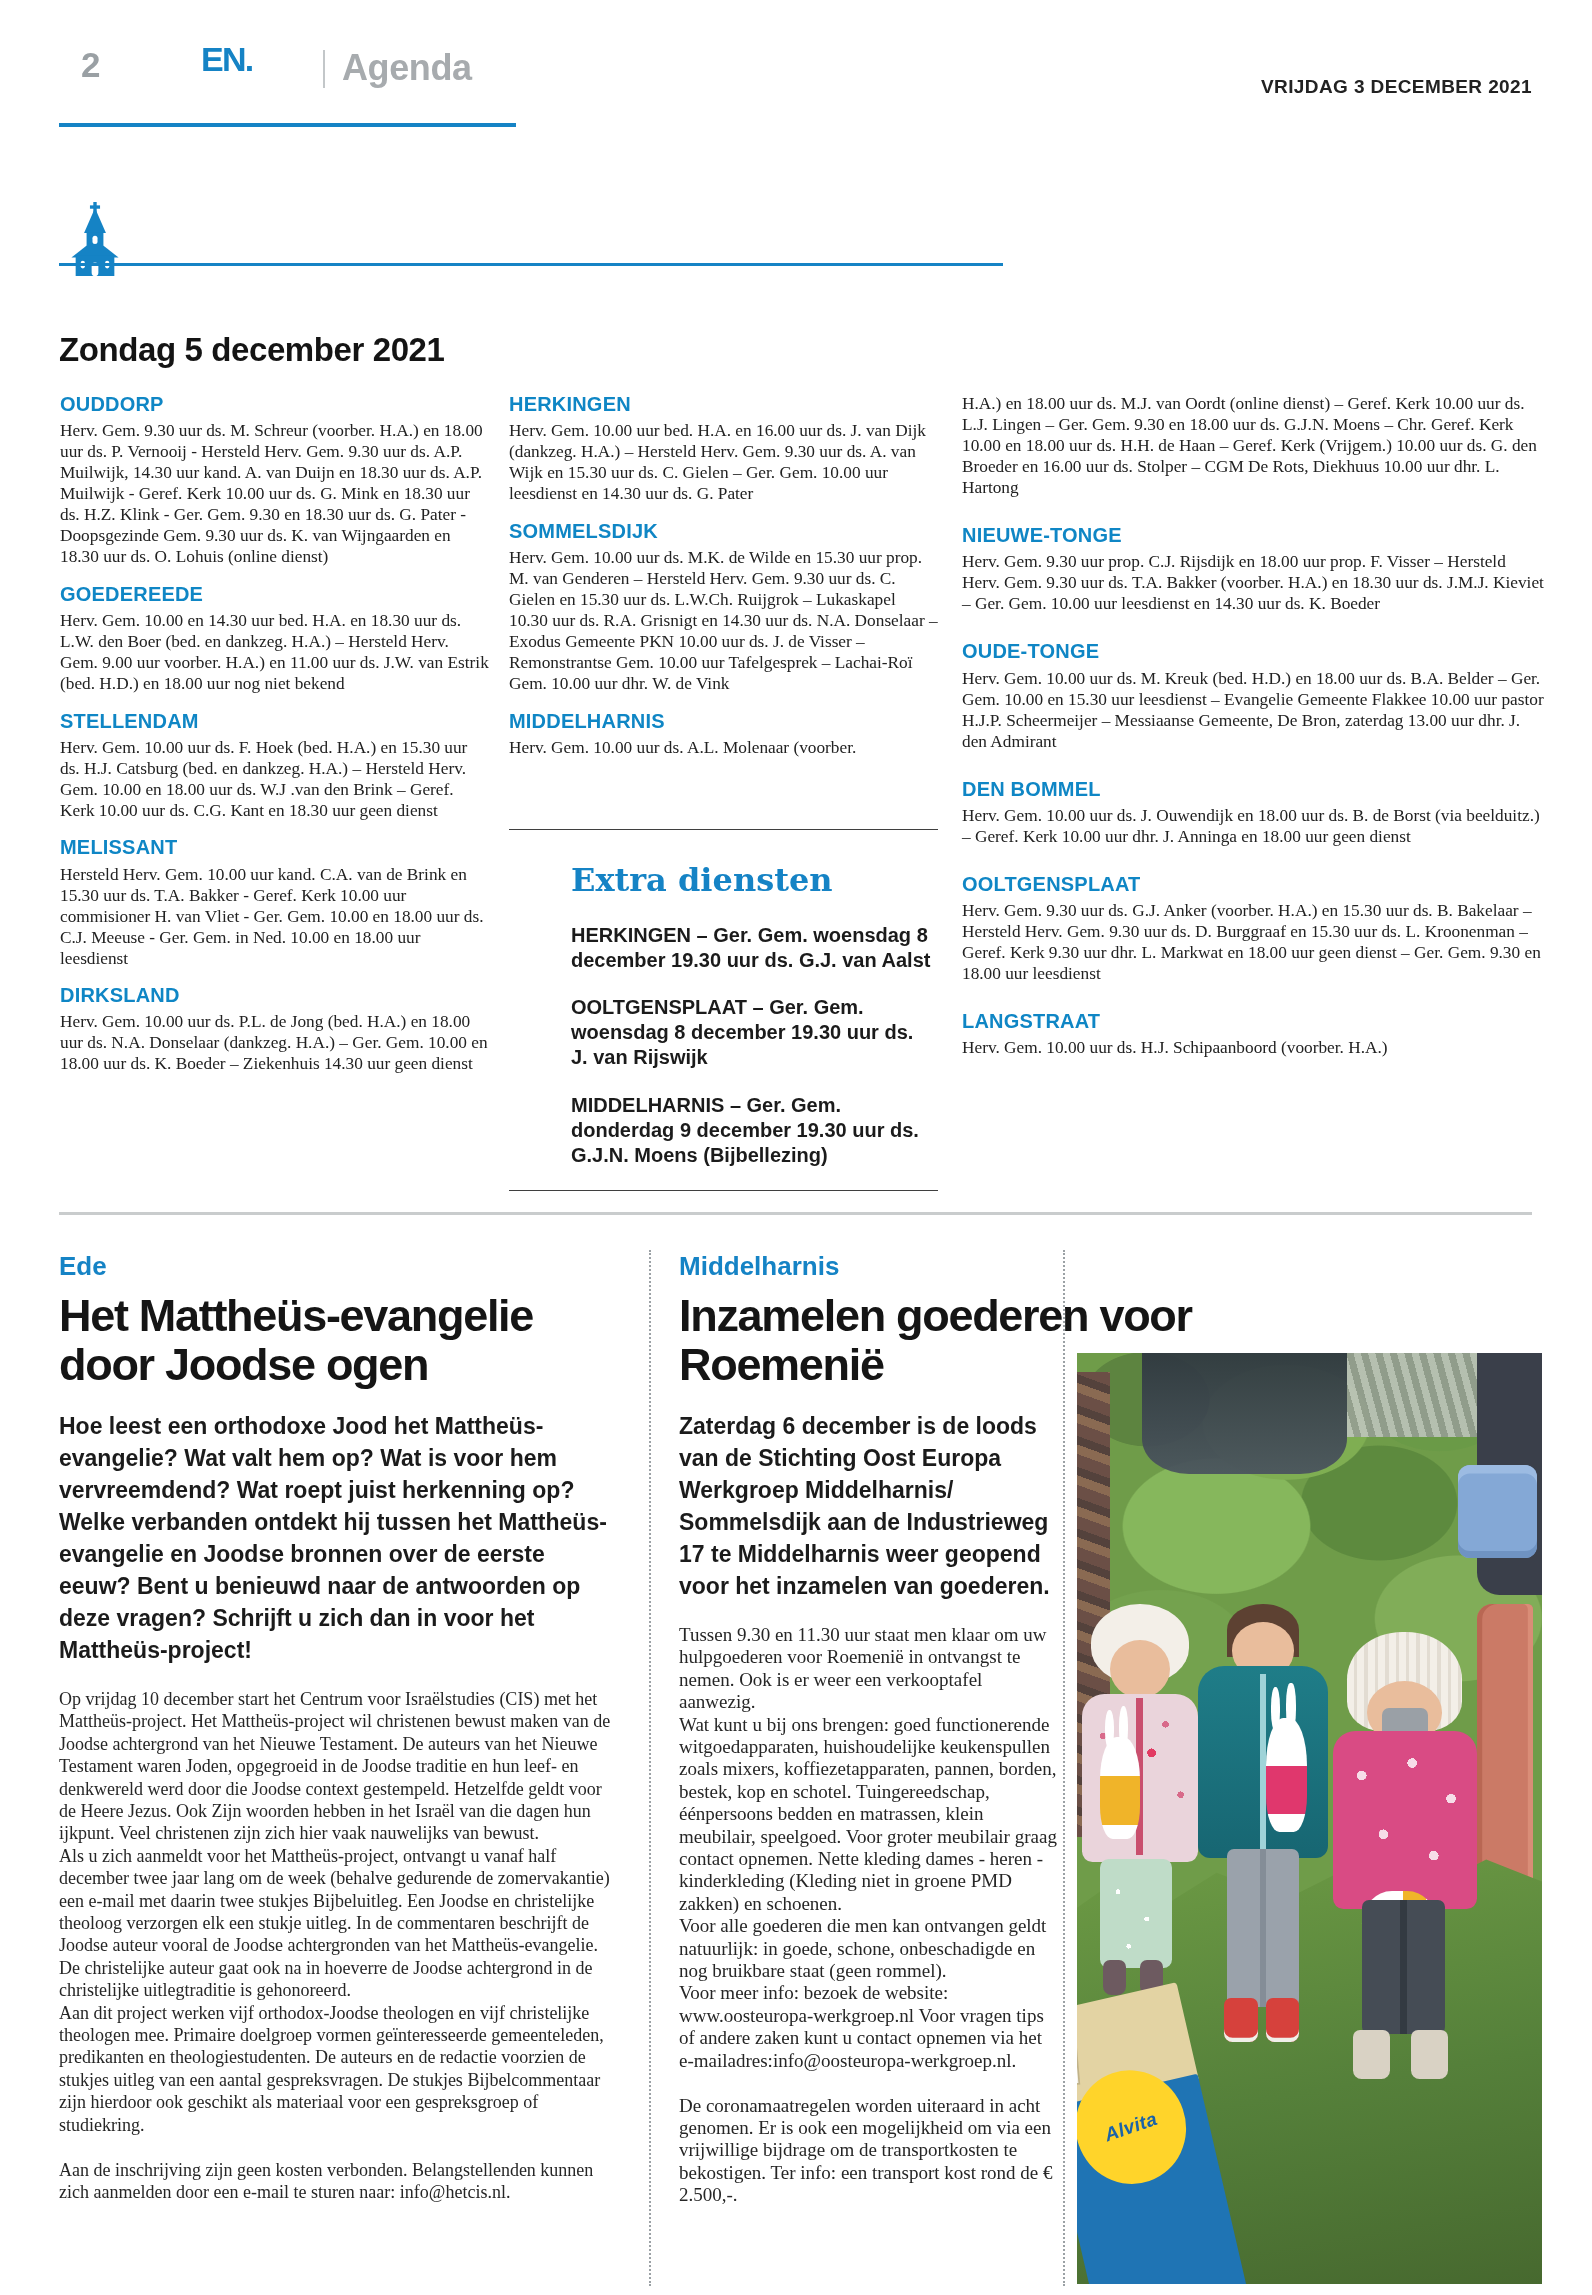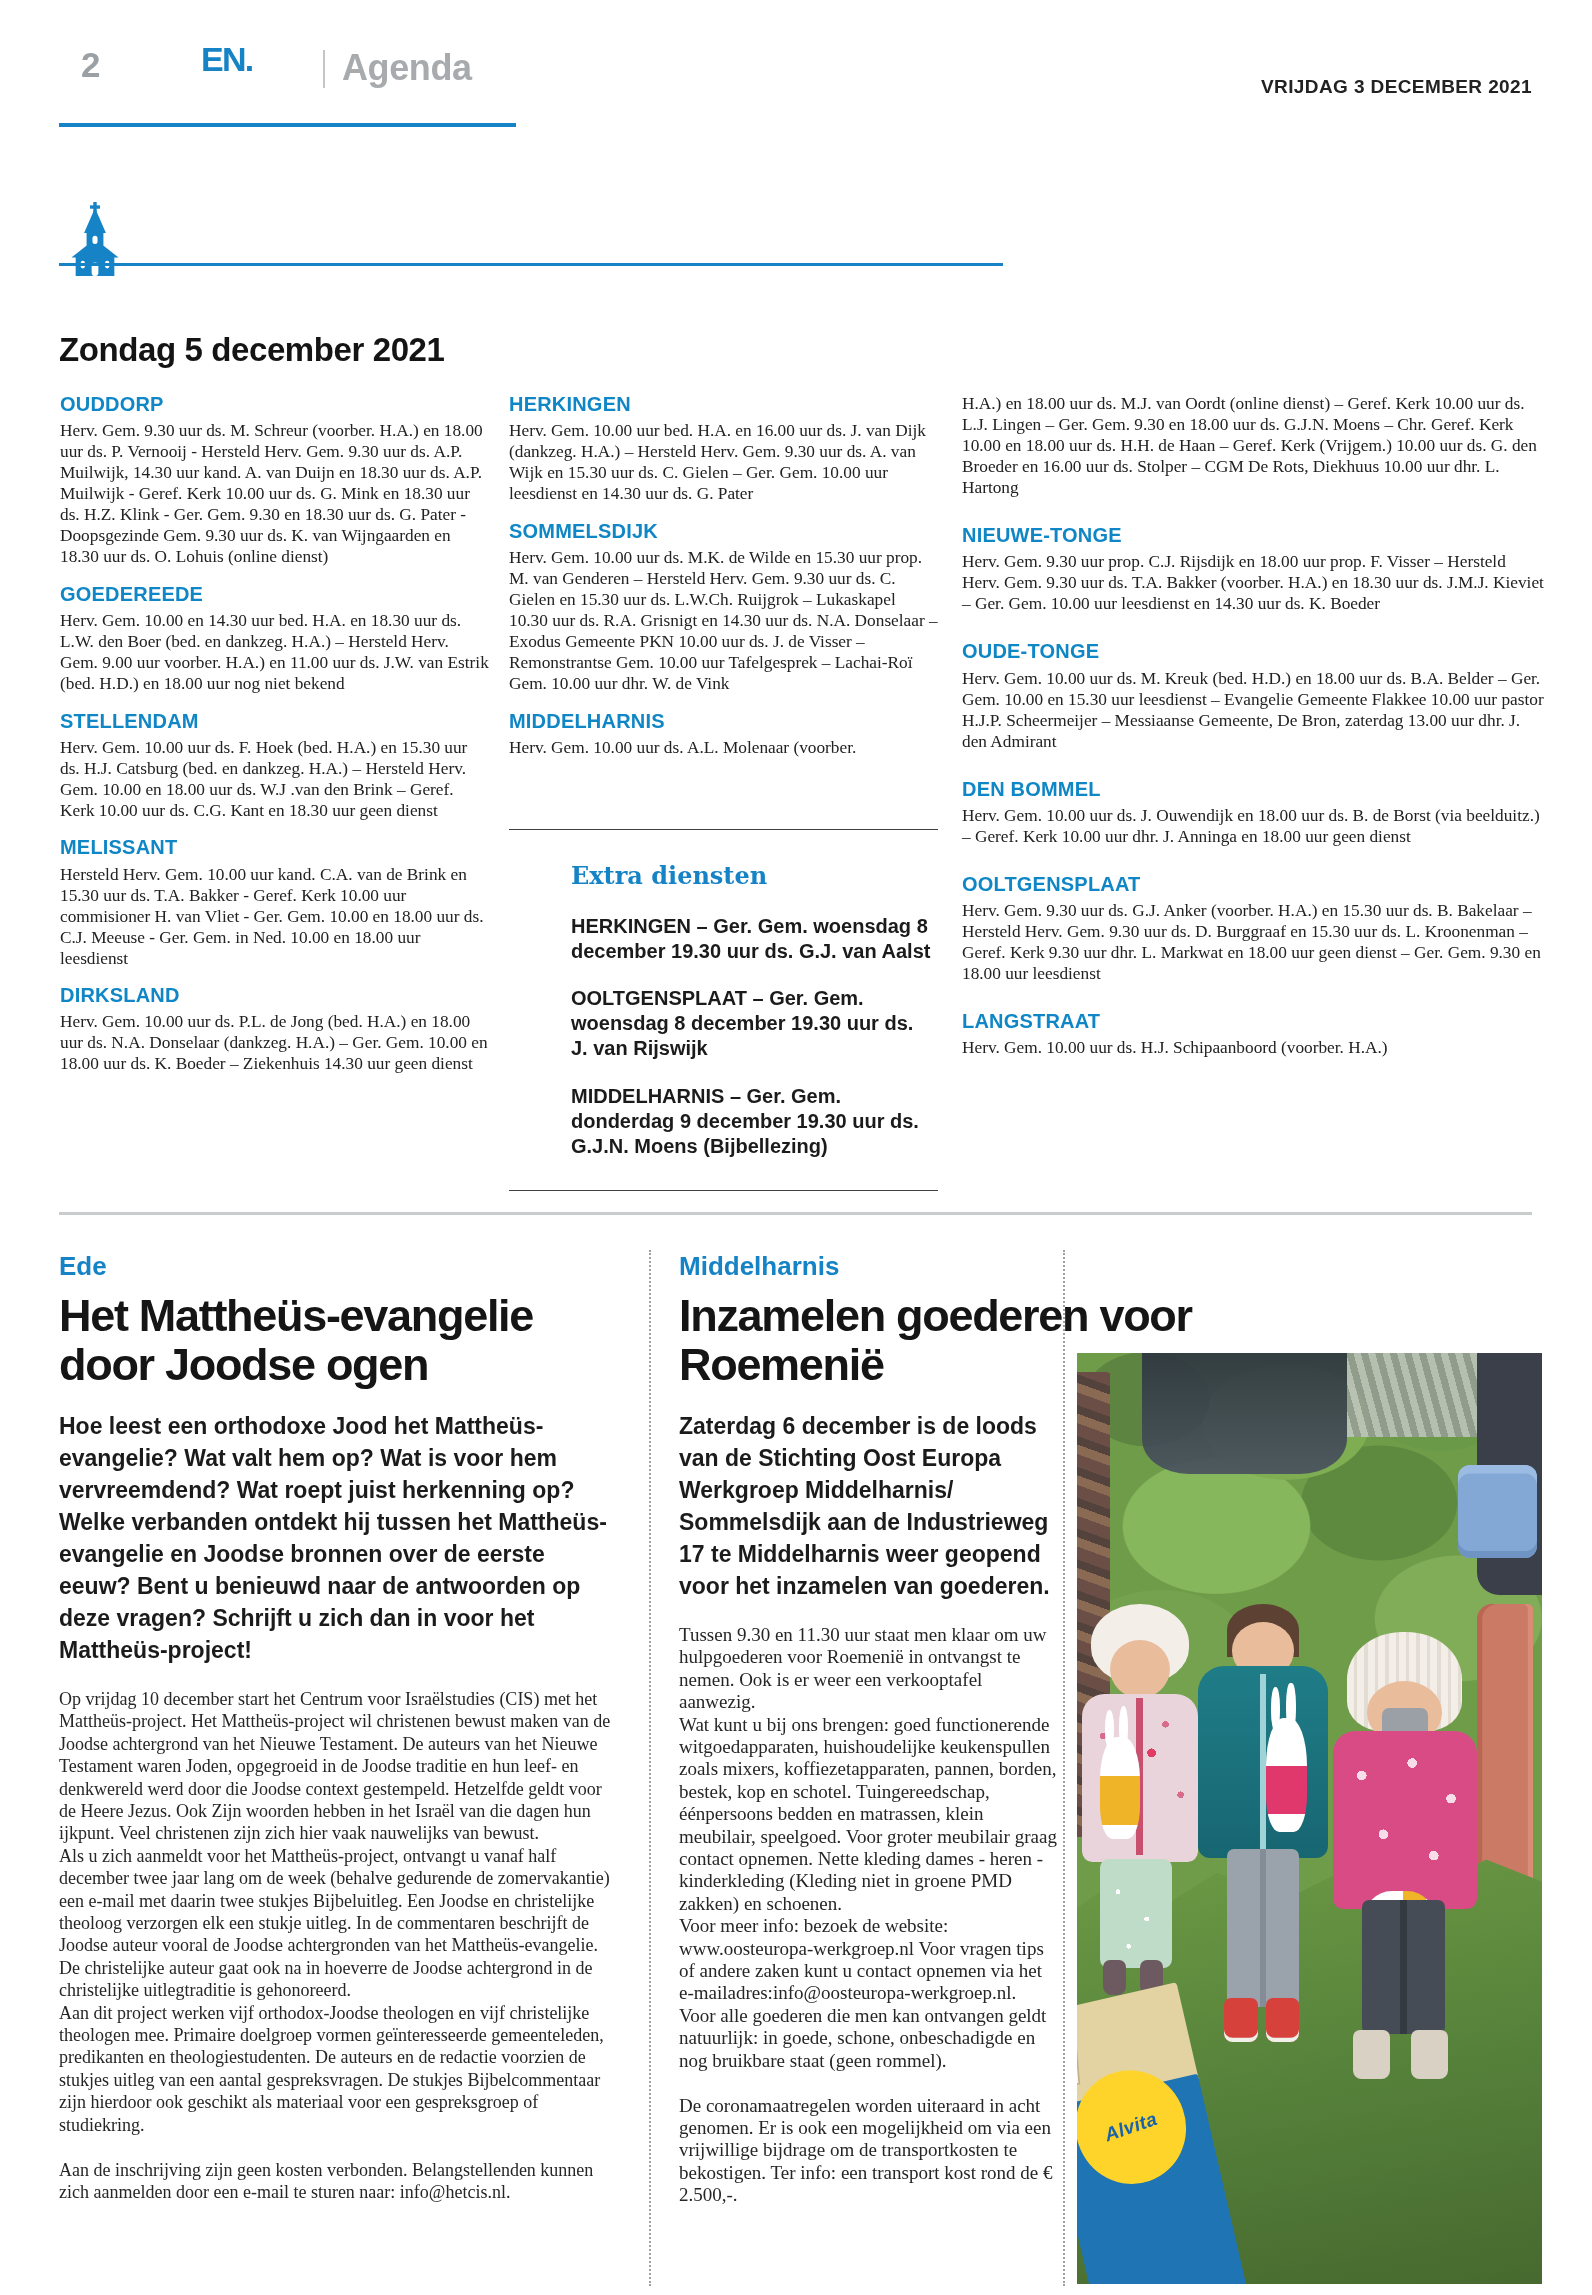--- a/index.html
+++ b/index.html
@@ -29,21 +29,21 @@
   .entry{margin:0 0 15.5px 0;}
   .col-3 .entry{margin-bottom:26px;}
   .entry h3{margin:0 0 4.3px 0;font-size:20px;font-weight:700;color:#0f86c5;letter-spacing:0.2px;}
   .entry h3:empty{display:none;margin:0;}
   .entry p{margin:0;font-family:"Liberation Serif",serif;font-size:17.3px;line-height:21px;color:#222;}
 
   
   .extra-box{left:509px;top:829px;width:429px;height:362px;box-sizing:border-box;
              border-top:1.7px solid #3f3f3f;border-bottom:1.7px solid #3f3f3f;
              padding:31px 7px 0 62px;}
-  .extra-title{margin:0 0 24px 0;font-family:"DejaVu Serif",serif;font-size:24px;font-weight:700;color:#1583c5;}
+  .extra-title{margin:0 0 24px 0;font-family:"DejaVu Serif",serif;font-size:32px;font-weight:700;color:#1583c5;}
   .extra-item{margin:0 0 22.4px 0;font-size:20px;line-height:25px;font-weight:700;color:#1b1b1b;}
 
   .mid-rule{left:59px;top:1212px;width:1473px;height:2.6px;background:#c9cccd;}
 
   
   .vdot{top:1250px;width:0;height:1036px;border-left:2.6px dotted #9ba1a5;}
   .vdot-1{left:649px;}
   .vdot-2{left:1063px;}
 
   .article{position:absolute;top:1251px;}
@@ -289,22 +289,22 @@
   </div>
 
   <div class="article article-mid">
     <p class="kicker">Middelharnis</p>
     <h1 class="headline headline-wide">Inzamelen goederen voor Roemenië</h1>
     <p class="intro">Zaterdag 6 december is de loods van de Stichting Oost Europa Werkgroep Middelharnis/ Sommelsdijk aan de Industrieweg 17 te Middelharnis weer geopend voor het inzamelen van goederen.</p>
     <div class="body-copy">
 
     <p>Tussen 9.30 en 11.30 uur staat men klaar om uw hulpgoederen voor Roemenië in ontvangst te nemen. Ook is er weer een verkooptafel aanwezig.</p>
         <p>Wat kunt u bij ons brengen: goed functionerende witgoedapparaten, huishoudelijke keukenspullen zoals mixers, koffiezetapparaten, pannen, borden, bestek, kop en schotel. Tuingereedschap, éénpersoons bedden en matrassen, klein meubilair, speelgoed. Voor groter meubilair graag contact opnemen. Nette kleding dames - heren - kinderkleding (Kleding niet in groene PMD zakken) en schoenen.</p>
+        <p>Voor alle goederen die men kan ontvangen geldt natuurlijk: in goede, schone, onbeschadigde en nog bruikbare staat (geen rommel).</p>
         <p>Voor meer info: bezoek de website: www.oosteuropa-werkgroep.nl Voor vragen tips of andere zaken kunt u contact opnemen via het e-mailadres:info@oosteuropa-werkgroep.nl.</p>
-        <p>Voor alle goederen die men kan ontvangen geldt natuurlijk: in goede, schone, onbeschadigde en nog bruikbare staat (geen rommel).</p>
       </div>
     <div class="body-copy" style="margin-top:0">
       <p class="closing">De coronamaatregelen worden uiteraard in acht genomen. Er is ook een mogelijkheid om via een vrijwillige bijdrage om de transportkosten te bekostigen. Ter info: een transport kost rond de € 2.500,-.</p>
     </div>
   </div>
 
   <div class="abs photo">
     <div class="ph-foliage"></div>
     <div class="ph-roof"></div>
     <div class="ph-car"></div>

